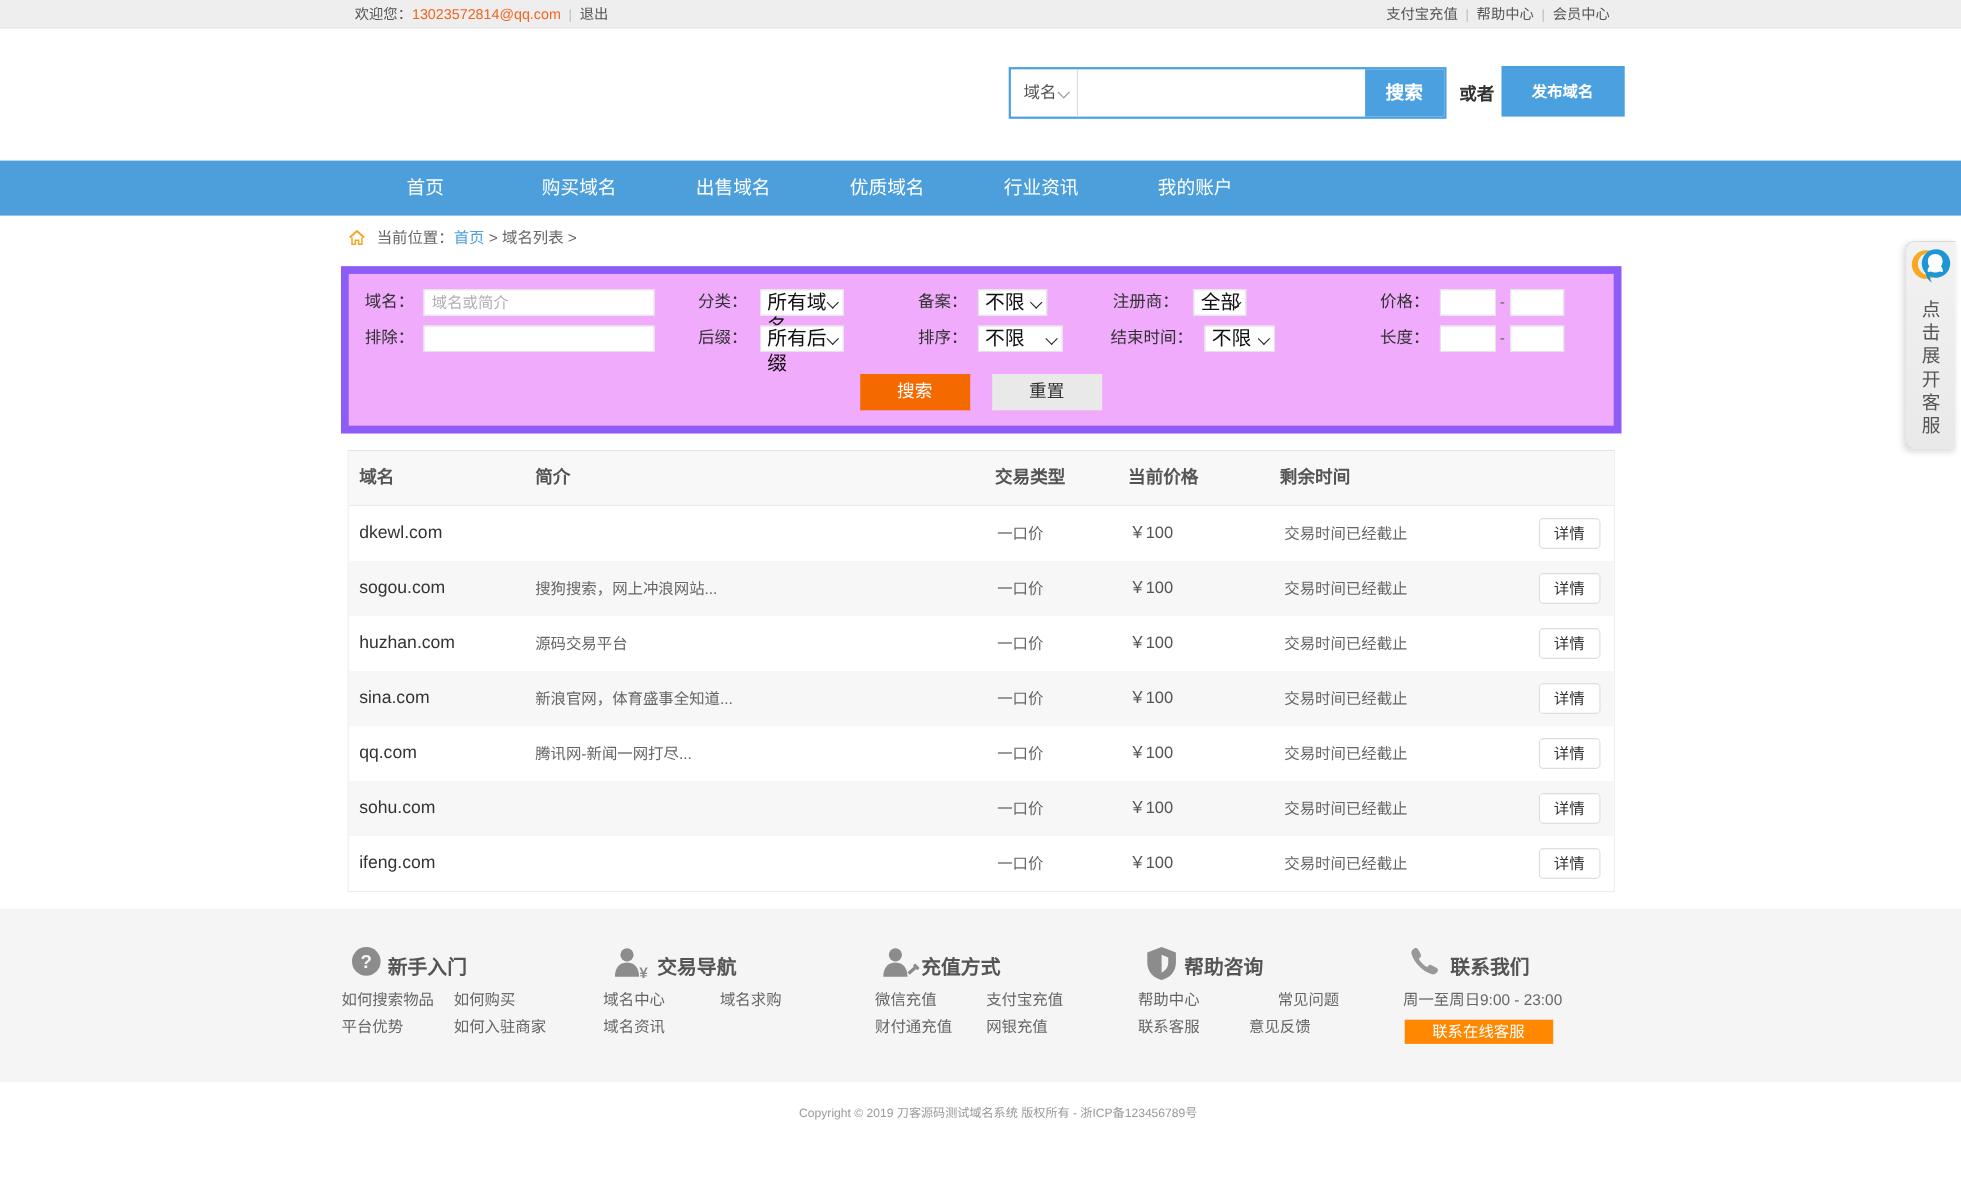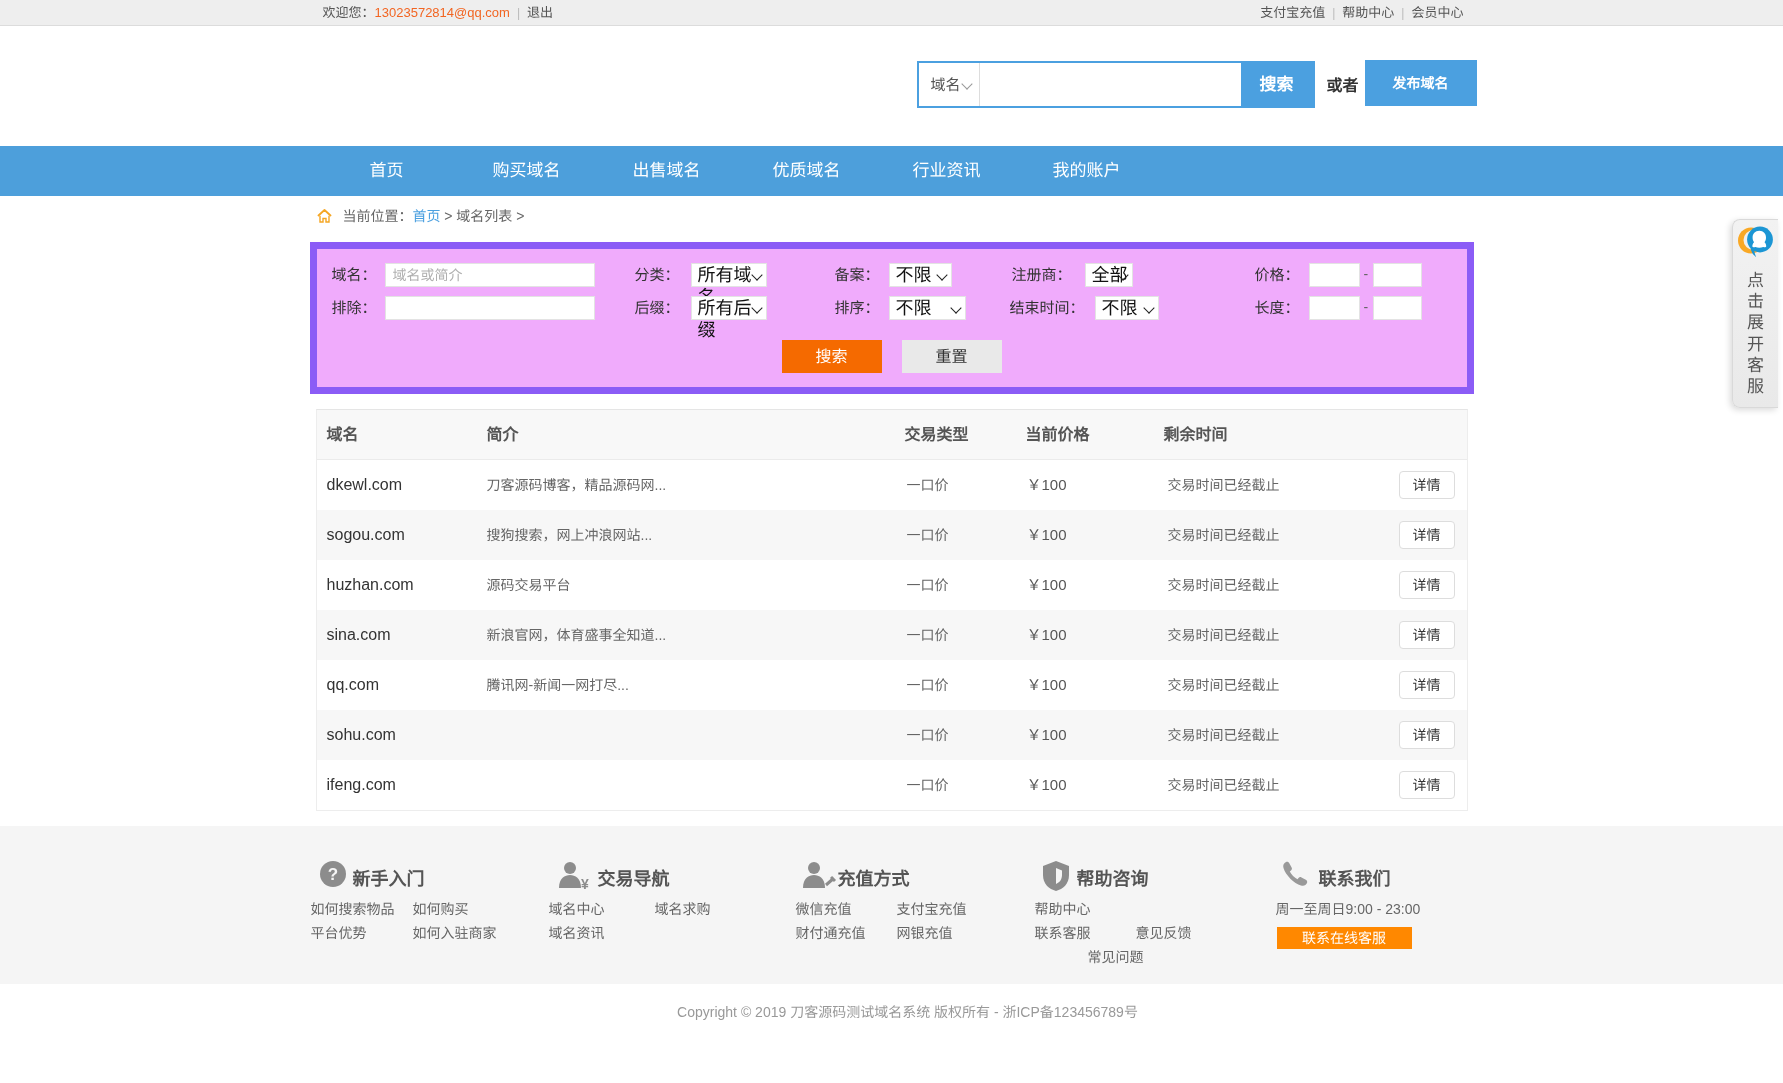--- a/index.html
+++ b/index.html
@@ -55,21 +55,21 @@
 .c1 { left:10px; } .c2 { left:170px; } .c3 { left:590px; } .c4 { left:710px; } .c5 { left:851px; }
 .thead .h3 { left:588px; } .thead .h4 { left:709px; } .thead .h5 { left:847px; }
 
 .footer { margin-top:15px; background:#f5f5f5; height:158px; }
 .footer .wrap { height:158px; }
 .fcol-title { position:absolute; top:38px; font-size:18px; font-weight:bold; color:#555; }
 .fcol-icon { position:absolute; top:34px; }
 .flink { position:absolute; font-size:14px; color:#666; line-height:16px; }
 .fr1 { top:75px; } .fr2 { top:99px; }
 .contact-btn { position:absolute; left:960px; top:101px; width:135px; height:22px; line-height:22px; background:#ff8800; color:#fff; font-size:14px; text-align:center; }
-.copyright { text-align:center; color:#999; font-size:14px; margin-top:18px; line-height:20px;margin-left:32px; }
+.copyright { text-align:center; color:#999; font-size:11px; margin-top:18px; line-height:20px;margin-left:32px; }
 
 .service { position:absolute; left:1732px; top:219px; width:45px; height:187px; background:linear-gradient(180deg,#f2f2f2,#e9e9e9); border:1px solid #d9d9d9; border-right:none; border-radius:8px 0 0 8px; box-shadow:-2px 2px 6px rgba(0,0,0,.15); text-align:center; }
 .service .txt { font-size:17px; color:#555; line-height:21.2px; margin-top:6px; }
 </style>
 </head>
 <body>
 <div class="topbar">
   <div class="wrap">
     <span class="left">欢迎您：<span class="orange">13023572814@qq.com</span><span class="sep">|</span>退出</span>
     <span class="right"><a href="#">支付宝充值</a><span class="sep">|</span><a href="#">帮助中心</a><span class="sep">|</span><a href="#">会员中心</a></span>
@@ -135,21 +135,20 @@
 <div class="wrap listbox">
   <div class="thead">
     <span class="c1">域名</span>
       <span class="c2">简介</span>
       <span class="h3">交易类型</span>
       <span class="h4">当前价格</span>
       <span class="h5">剩余时间</span>
   </div>
   <div class="trow">
     <span class="c1 dom">dkewl.com</span>
-      <span class="c2">刀客源码博客，精品源码网...</span>
       <span class="c3">一口价</span>
       <span class="c4" style="color:#555;font-size:15px;">￥100</span>
       <span class="c5">交易时间已经截止</span>
       <span class="det">详情</span>
   </div>
   <div class="trow alt">
     <span class="c1 dom">sogou.com</span>
       <span class="c2">搜狗搜索，网上冲浪网站...</span>
       <span class="c3">一口价</span>
       <span class="c4" style="color:#555;font-size:15px;">￥100</span>
@@ -227,21 +226,21 @@
     <span class="flink fr1" style="left:580px;">支付宝充值</span>
     <span class="flink fr2" style="left:479px;">财付通充值</span>
     <span class="flink fr2" style="left:580px;">网银充值</span>
 
     <svg class="fcol-icon" style="left:724px;" width="30" height="32" viewBox="0 0 30 32">
         <path d="M15 1 L28 6 V15 C28 24 22 29 15 31 C8 29 2 24 2 15 V6 Z" fill="#8c8c8c"></path>
         <path d="M15 8 L21 10.5 V15 C21 19.5 18.5 22.5 15 24 Z" fill="#f5f5f5"></path>
       </svg>
     <span class="fcol-title" style="left:760px;">帮助咨询</span>
     <span class="flink fr1" style="left:718px;">帮助中心</span>
-    <span class="flink fr1" style="left:771px;margin-top:48px;">常见问题</span>
+    <span class="flink fr1" style="left:845px;">常见问题</span>
     <span class="flink fr2" style="left:718px;">联系客服</span>
     <span class="flink fr2" style="left:819px;">意见反馈</span>
 
     <svg class="fcol-icon" style="left:964px;" width="28" height="28" viewBox="0 0 28 28">
         <path d="M5 2 C3 3 1.5 5 2.5 8 C4.5 15 13 23.5 20 25.5 C23 26.5 25 25 26 23 C26.6 21.6 26 20.4 24.8 19.7 L20.5 17.4 C19.4 16.8 18.3 17 17.5 18 L16.5 19.2 C13.5 17.7 10.3 14.5 8.8 11.5 L10 10.5 C11 9.7 11.2 8.6 10.6 7.5 L8.3 3.2 C7.6 2 6.4 1.4 5 2 Z" fill="#999"></path>
       </svg>
     <span class="fcol-title" style="left:1002px;">联系我们</span>
     <span class="flink fr1" style="left:959px;">周一至周日9:00 - 23:00</span>
     <div class="contact-btn">联系在线客服</div>
   </div>

